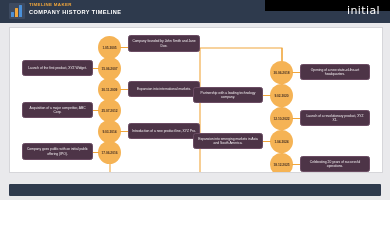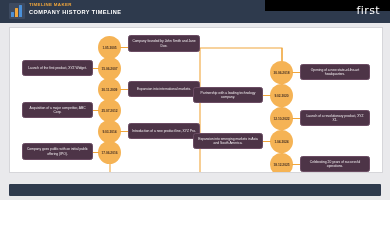--- a/index.html
+++ b/index.html
@@ -100,21 +100,21 @@
       <i class="bar b1"></i>
         <i class="bar b2"></i>
         <i class="bar b3"></i>
     </div>
 
     <div class="hdr-texts">
       <div class="hdr-kicker">TIMELINE MAKER</div>
       <div class="hdr-title">COMPANY HISTORY TIMELINE</div>
     </div>
 
-    <div class="brand">first</div>
+    <div class="brand">initial</div>
   </div>
 
   <div class="canvas">
 
     <svg class="wires" viewBox="0 0 372 144">
 
       <path d="M100,20 L100,126" stroke="#f0a63c" stroke-width="1.1" fill="none"></path>
 
       <path d="M100,126 L100,156 L190,156 L190,20 L272,20 L272,150" stroke="#f0a63c" stroke-width="1.1" fill="none"></path>
 

